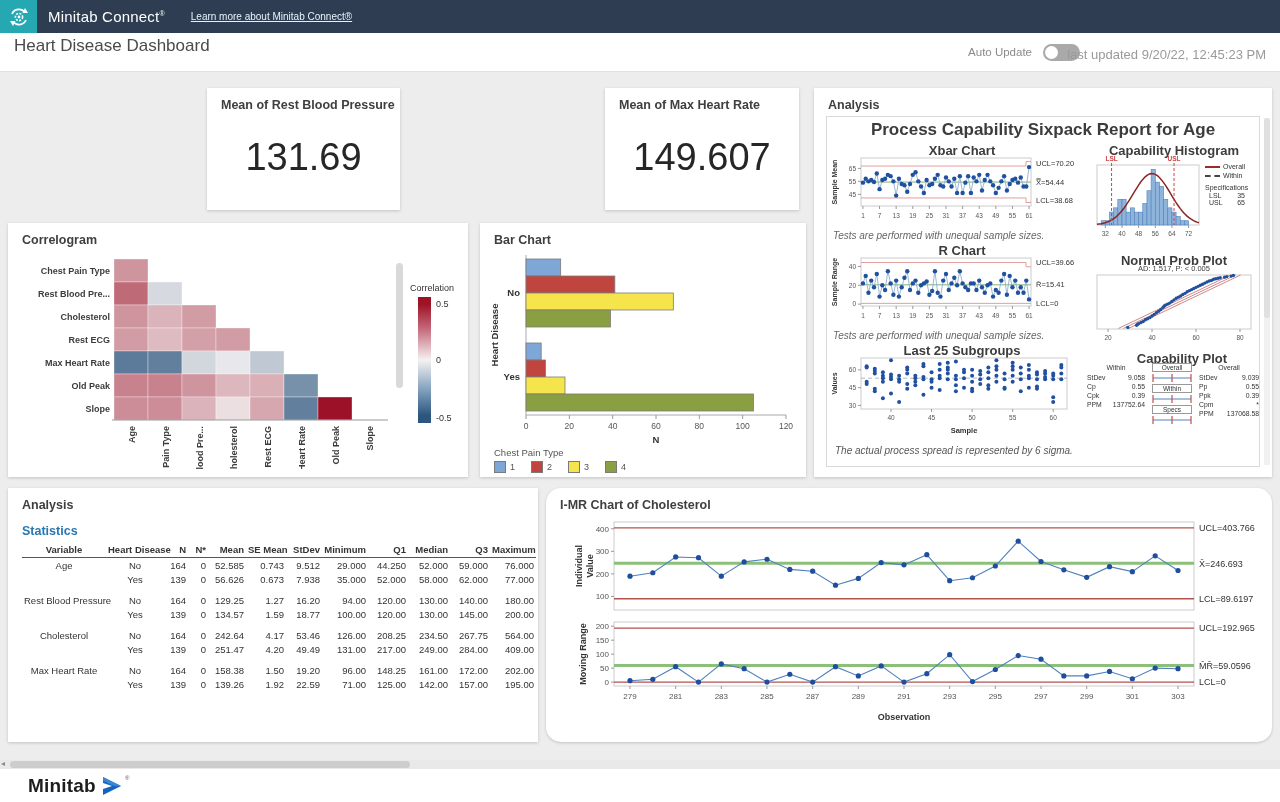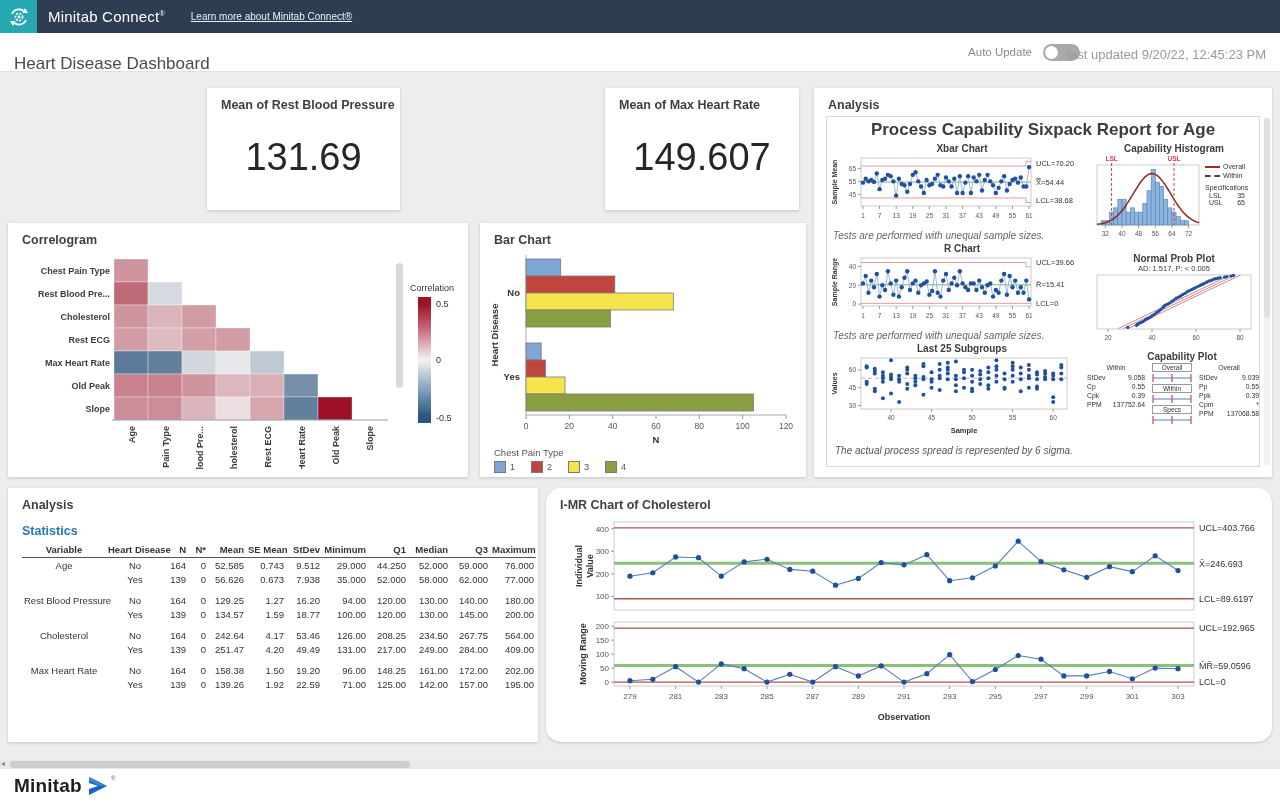--- a/index.html
+++ b/index.html
@@ -6,34 +6,34 @@
   .screen{position:relative;width:1280px;height:802px;background:#ededed;overflow:hidden;
           font-family:"Liberation Sans",sans-serif;color:#333;}
   
   .navbar{position:absolute;top:0;left:0;width:1280px;height:33px;background:#2e3d51;display:flex;align-items:center;}
   .logo{width:37px;height:33px;background:#26a8b2;display:flex;align-items:center;justify-content:center;flex:0 0 auto;}
   .brand{margin-left:11px;color:#fff;font-size:15px;letter-spacing:.2px;}
   .brand sup{font-size:7px;}
   .nav-link{margin-left:26px;color:#e7f1fa;font-size:10px;text-decoration:underline;cursor:pointer;}
   
   .header{position:absolute;top:33px;left:0;width:1280px;height:38px;background:#fff;border-bottom:1px solid #e1e1e1;}
-  .page-title{position:absolute;left:14px;top:21px;font-size:17px;color:#4b4b4b;}
+  .page-title{position:absolute;left:14px;top:3px;font-size:17px;color:#4b4b4b;}
   .auto-update{position:absolute;right:248px;top:13px;font-size:11.5px;color:#8b8b8b;}
   .toggle{position:absolute;right:200px;top:11px;width:37px;height:17px;border-radius:9px;background:#a9a9a9;cursor:pointer;}
   .toggle .knob{position:absolute;left:2px;top:2px;width:13px;height:13px;border-radius:50%;background:#fff;}
   .last-updated{position:absolute;right:14px;top:14px;font-size:13px;color:#9a9a9a;}
   
   .card{position:absolute;background:#fff;box-shadow:0 1px 3px rgba(0,0,0,.18);}
   .panel-title{position:absolute;top:10px;left:14px;font-size:12.5px;font-weight:700;color:#3f3f3f;}
   .kpi-label{position:absolute;top:10px;left:14px;font-size:12.5px;font-weight:700;color:#3f3f3f;}
   .kpi-value{position:absolute;top:48px;left:0;width:100%;text-align:center;font-size:38px;color:#262626;}
   
   .sp-box{position:absolute;left:12px;top:28px;width:432px;height:349px;border:1px solid #d9d9d9;background:#fff;}
   .sp-title{position:absolute;top:3px;left:0;width:100%;text-align:center;font-size:17px;font-weight:700;color:#3c3c3c;}
-  .sp-sub{position:absolute;font-size:10px;font-weight:700;color:#3c3c3c;text-align:center;}
+  .sp-sub{position:absolute;font-size:13px;font-weight:700;color:#3c3c3c;text-align:center;}
   .sp-note{position:absolute;font-size:10px;font-style:italic;color:#666;}
   .sp-foot{position:absolute;top:328px;left:8px;font-size:10px;font-style:italic;color:#555;}
   .sp-sub2{position:absolute;font-size:7.5px;color:#3c3c3c;text-align:center;}
   .hist-legend{position:absolute;left:378px;top:46px;width:54px;font-size:7px;color:#333;}
   .hl-row{display:flex;align-items:center;margin-bottom:2px;}
   .hl-line{width:15px;height:0;border-top:2px solid #9c2a2a;margin-right:3px;}
   .hl-dash{width:15px;height:0;border-top:2px dashed #444;margin-right:3px;}
   .hl-specs{margin-top:5px;font-size:7px;}
   .hl-specs .t{margin-bottom:1px;}
   .hl-specs .r{display:flex;justify-content:space-between;width:36px;margin-left:4px;}
@@ -60,21 +60,21 @@
   table.stats{position:absolute;top:54px;left:14px;border-collapse:collapse;font-size:9.5px;color:#333;table-layout:fixed;width:504px;}
   table.stats th{border-bottom:1px solid #555;font-weight:700;padding:2px 2px;white-space:nowrap;}
   table.stats td{padding:1.5px 2px;white-space:nowrap;}
   .al{text-align:center}.ar{text-align:right}
   tr.gap td{height:7px;padding:0;}
   
   .hscroll{position:absolute;left:0;top:760px;width:1280px;height:9px;background:#e9e9e9;}
   .hscroll .thumb{position:absolute;left:10px;top:1px;width:400px;height:7px;border-radius:4px;background:#cdcdcd;}
   .hscroll .arr{position:absolute;left:1px;top:-1px;font-size:8px;color:#8a8a8a;}
   .footer{position:absolute;left:0;top:769px;width:1280px;height:33px;background:#fff;}
-  .footer-logo{position:absolute;left:14px;top:6px;display:flex;align-items:flex-start;cursor:pointer;}
+  .footer-logo{position:absolute;left:28px;top:6px;display:flex;align-items:flex-start;cursor:pointer;}
   .footer-logo .word{font-size:19px;font-weight:700;color:#1d1d1d;letter-spacing:.2px;}
   .footer-logo sup{font-size:6px;color:#555;}
   svg text{font-family:"Liberation Sans",sans-serif;}
 </style>
 </head>
 <body>
 
 <div class="screen">
 
   <div class="navbar">

